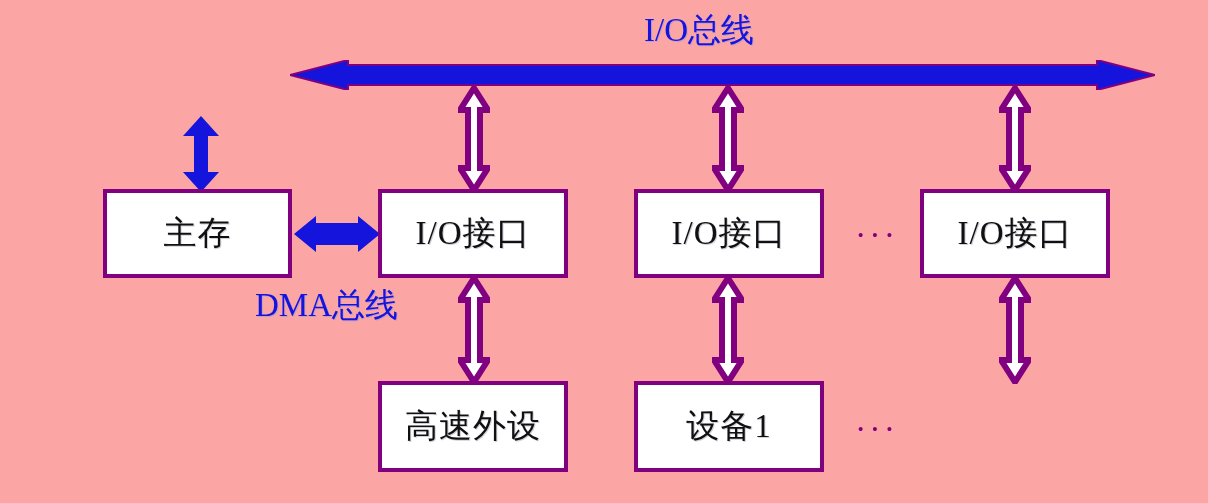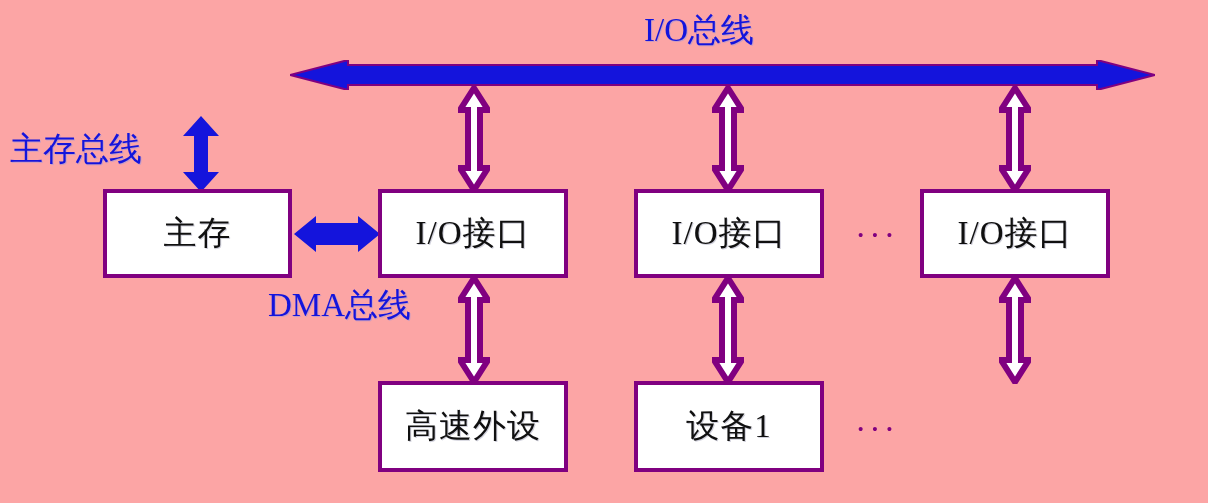--- a/index.html
+++ b/index.html
@@ -93,39 +93,38 @@
 
   <div class="label" style="left:644px; top:14px;">I/O总线</div>
 
   <div class="bus-bar" style="left:290px; top:60px; width:865px; height:30px;">
     <svg width="865" height="30" viewBox="0 0 865 30">
       <polygon points="0,15 58,0 58,5 807,5 807,0 865,15 807,30 807,25 58,25 58,30" fill="#1414dc" stroke="#800080" stroke-width="2"></polygon>
     </svg>
   </div>
 
 
-  <div class="label" style="left:10px; top:133px;">主存总线</div>
 
   <div class="blue-vert" style="left:183px; top:116px; width:36px; height:76px;">
     <svg width="36" height="76" viewBox="0 0 36 76">
       <polygon points="18,0 36,20 25,20 25,56 36,56 18,76 0,56 11,56 11,20 0,20" fill="#1414dc"></polygon>
     </svg>
   </div>
 
   <div class="box" style="left:103px; top:189px; width:189px; height:89px;">
     <span class="box-label">主存</span>
   </div>
 
   <div class="blue-horiz" style="left:294px; top:216px; width:86px; height:36px;">
     <svg width="86" height="36" viewBox="0 0 86 36">
       <polygon points="0,18 22,0 22,7 64,7 64,0 86,18 64,36 64,29 22,29 22,36" fill="#1414dc"></polygon>
     </svg>
   </div>
 
-  <div class="label" style="left:268px; top:289px;">DMA总线</div>
+  <div class="label" style="left:255px; top:289px;">DMA总线</div>
 
   <div class="hollow-arrow" style="left:458px; top:86px; width:32px; height:106px;">
     <svg width="32" height="106" viewBox="0 0 32 106">
       <polygon points="16,2 30,24 22,24 22,82 30,82 16,104 2,82 10,82 10,24 2,24" fill="#ffffff" stroke="#800080" stroke-width="6" stroke-linejoin="miter"></polygon>
     </svg>
   </div>
 
   <div class="hollow-arrow" style="left:712px; top:86px; width:32px; height:106px;">
     <svg width="32" height="106" viewBox="0 0 32 106">
       <polygon points="16,2 30,24 22,24 22,82 30,82 16,104 2,82 10,82 10,24 2,24" fill="#ffffff" stroke="#800080" stroke-width="6" stroke-linejoin="miter"></polygon>

